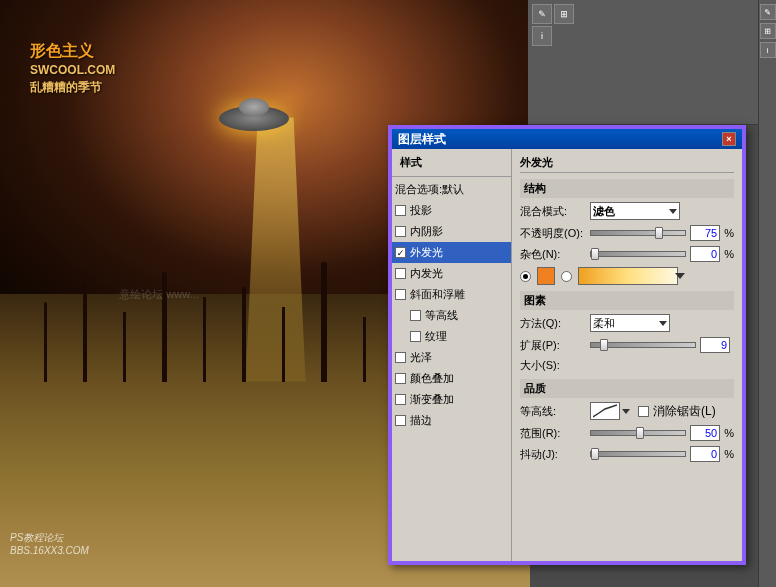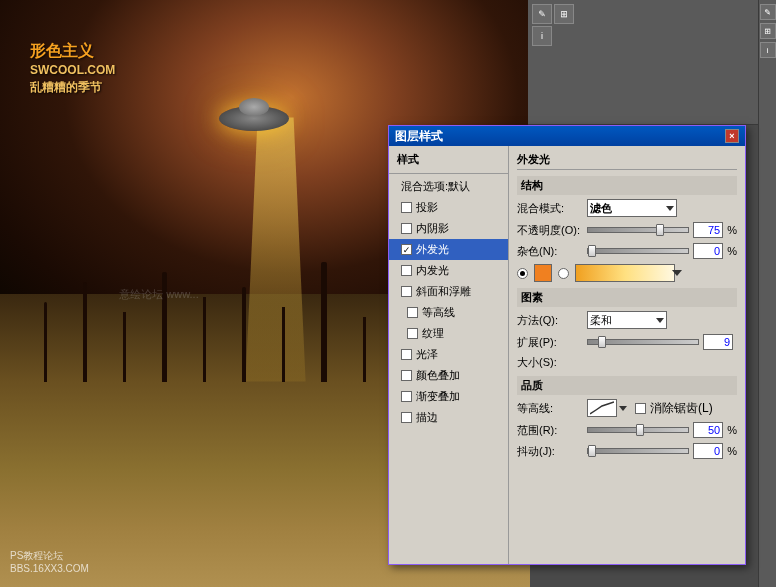--- a/index.html
+++ b/index.html
@@ -100,24 +100,25 @@
       text-shadow: 1px 1px 2px rgba(0,0,0,0.8);
     }
 
     .watermark-top .sub {
       font-size: 12px;
       color: #f0c060;
     }
 
     .watermark-bottom {
       position: absolute;
-      bottom: 13px;
+      bottom: 31px;
       left: 10px;
       color: rgba(255,255,255,0.7);
       font-size: 10px;
+      font-style: italic;
     }
 
     .watermark-site {
       position: absolute;
       top: 50%;
       left: 30%;
       transform: translate(-50%, -50%);
       color: rgba(200,200,200,0.25);
       font-size: 11px;
       white-space: nowrap;
@@ -152,21 +153,21 @@
     }
 
     
     #dialog {
       position: absolute;
       left: 388px;
       top: 125px;
       width: 358px;
       height: 440px;
       background: #d4d0c8;
-      border: 1px solid #8b5cf6;
+      border: 4px solid #8b5cf6;
       box-shadow: 3px 3px 8px rgba(0,0,0,0.5);
     }
 
     #dialog-titlebar {
       background: linear-gradient(180deg, #0058c0 0%, #0040a0 100%);
       color: white;
       padding: 3px 6px;
       font-size: 12px;
       font-weight: bold;
       display: flex;
@@ -206,21 +207,21 @@
     }
 
     .styles-header {
       font-size: 11px;
       font-weight: bold;
       padding: 2px 8px 4px;
       color: #000;
     }
 
     .style-item {
-      padding: 3px 12px;
+      padding: 3px 3px;
       font-size: 11px;
       color: #000;
       cursor: pointer;
       display: flex;
       align-items: center;
       gap: 4px;
       white-space: nowrap;
     }
 
     .style-item.active {

